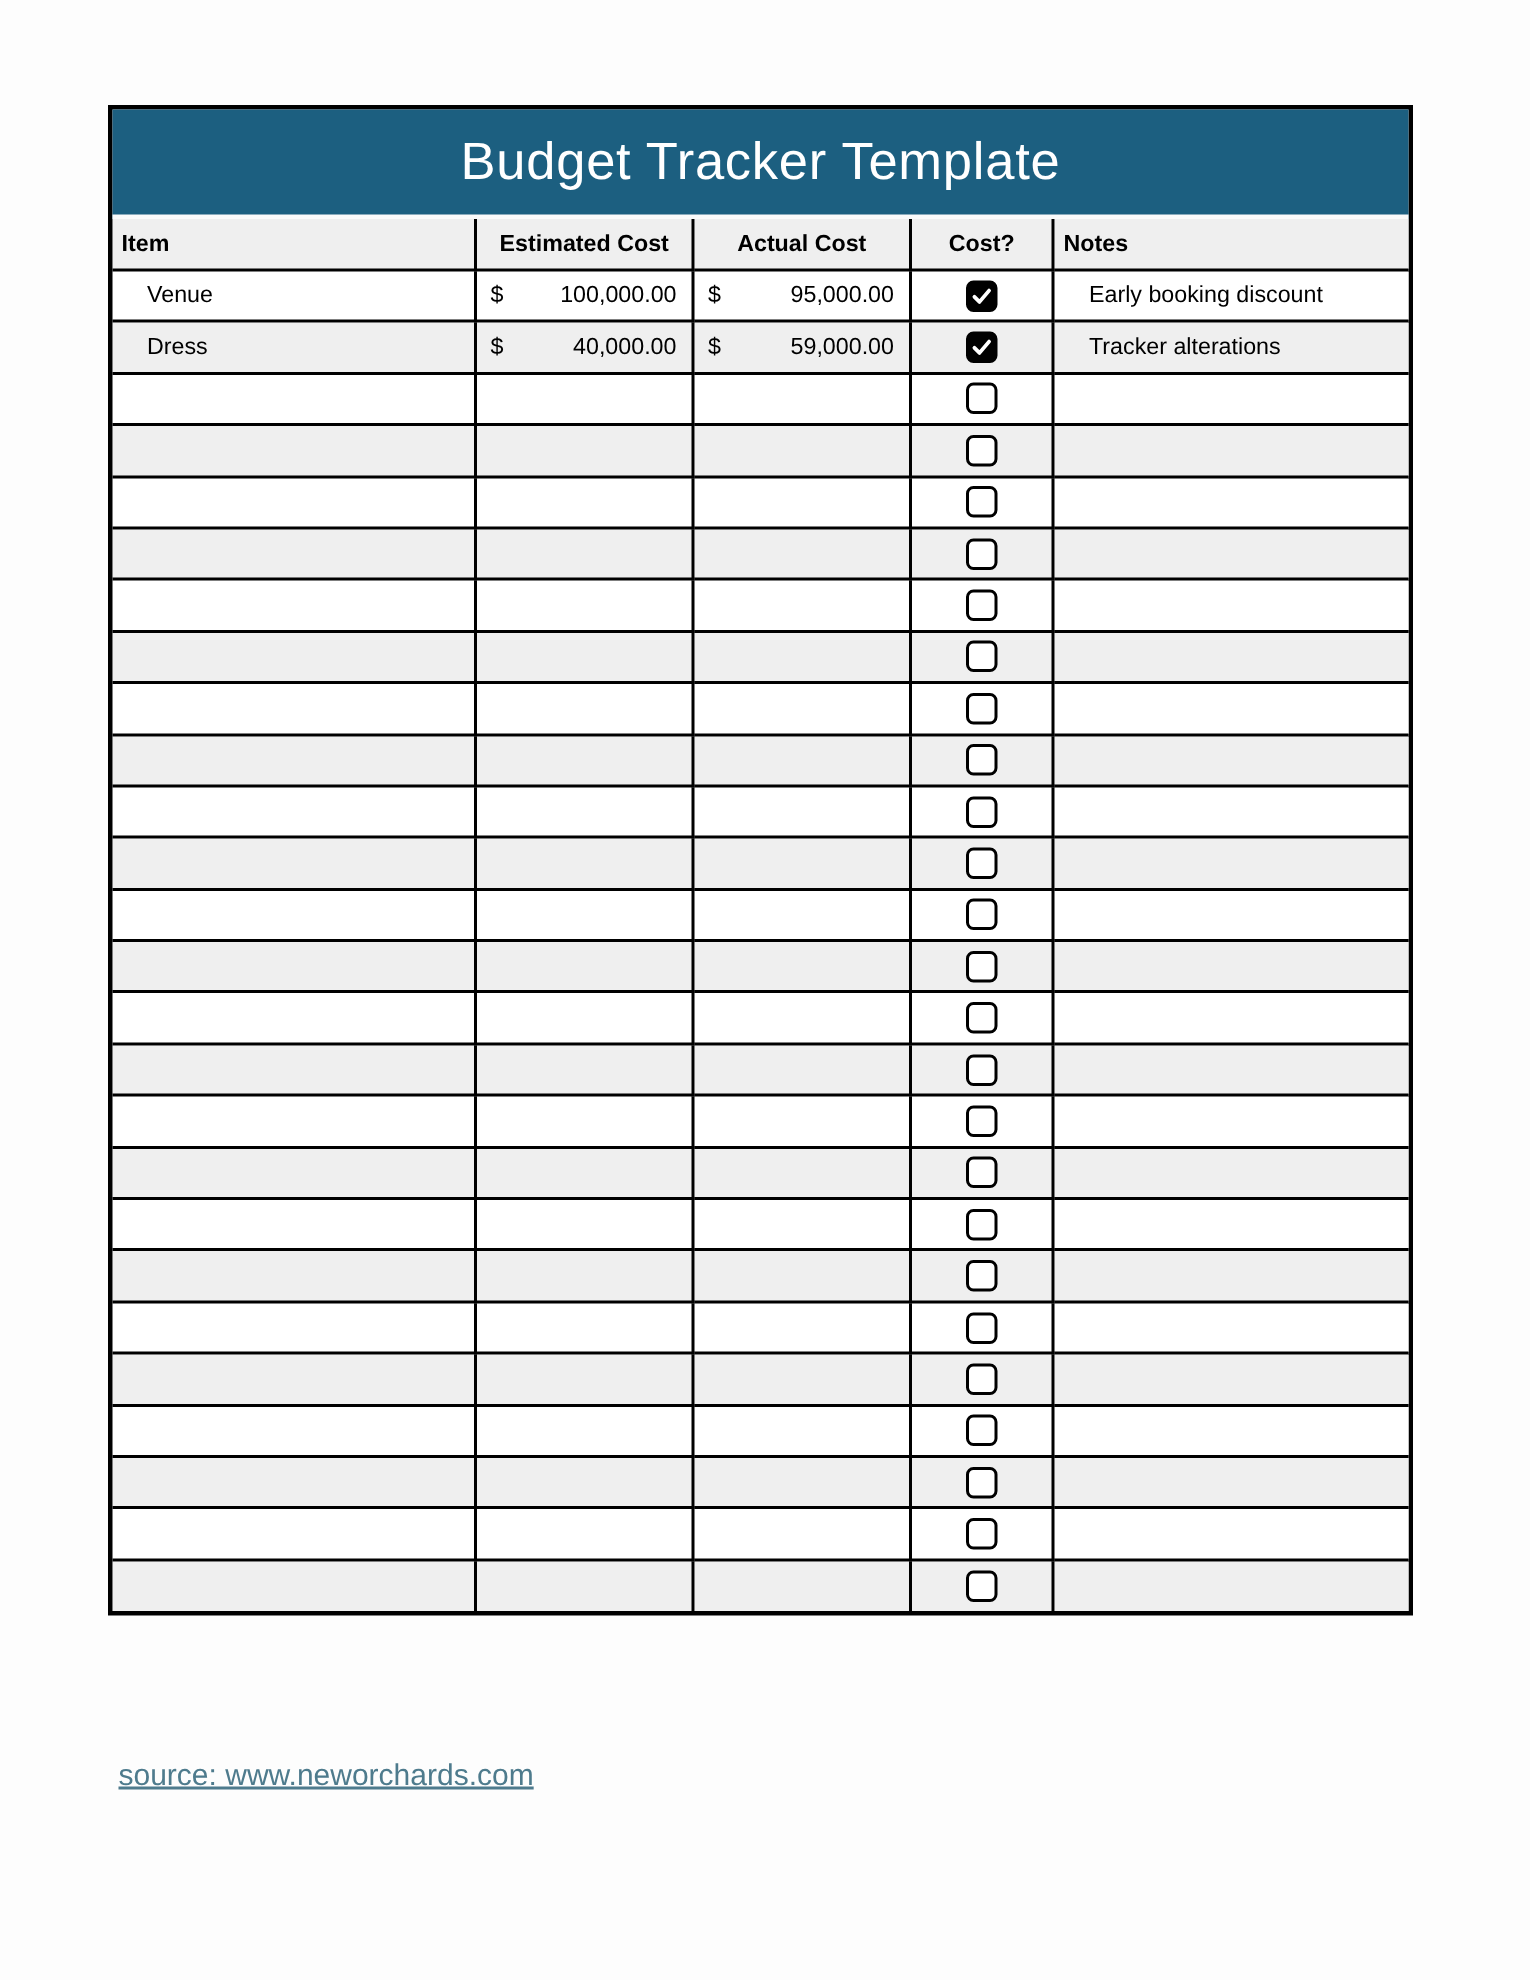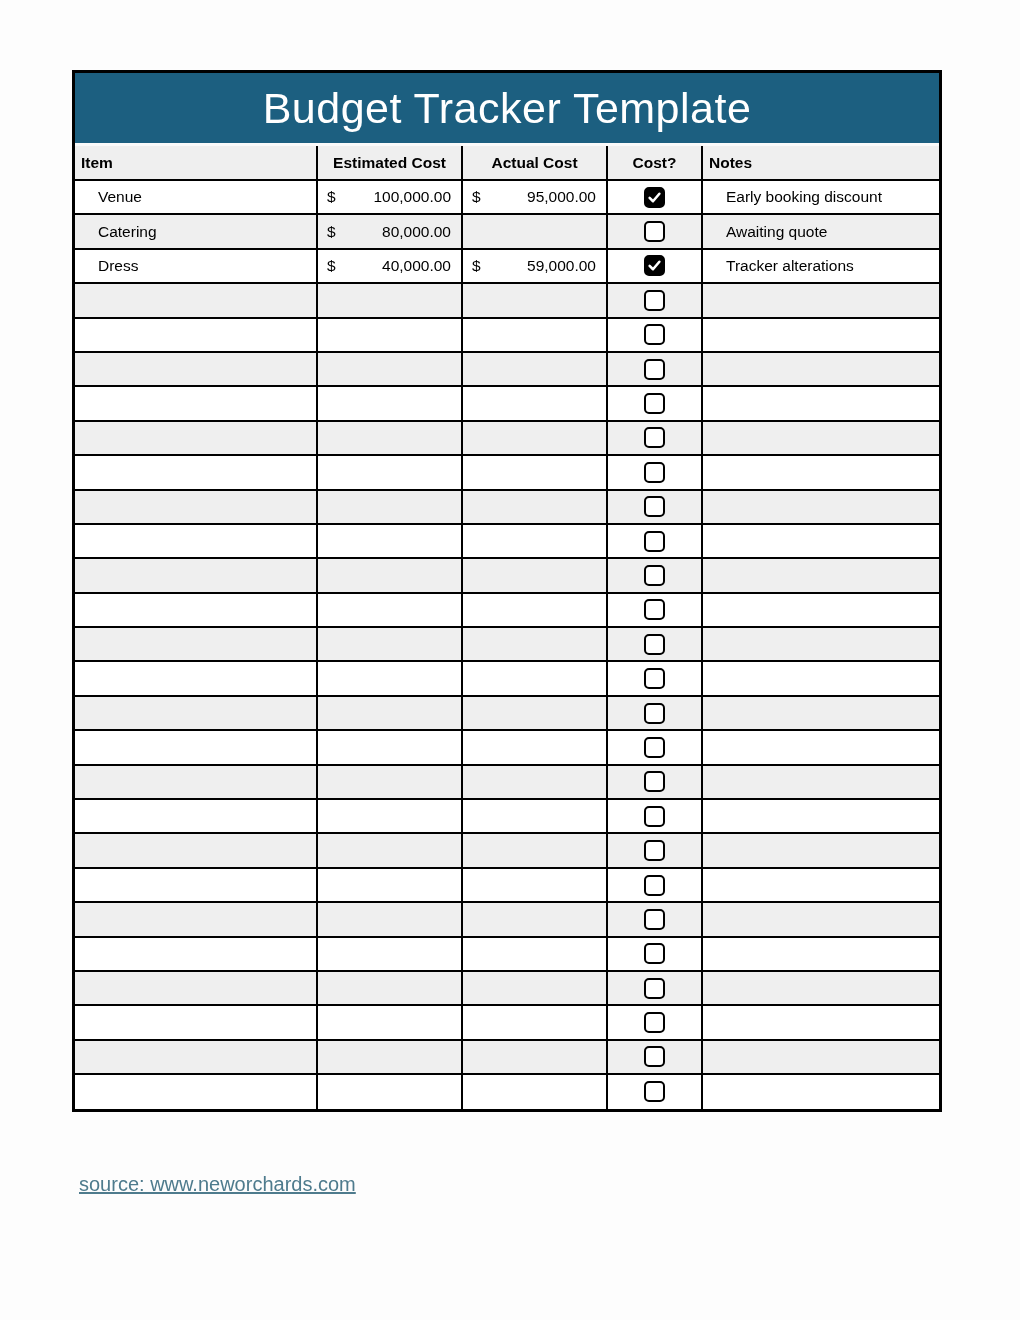--- a/index.html
+++ b/index.html
@@ -20,21 +20,21 @@
     border: 3px solid var(--border, #000);
     background: #fff;
   }
   .titlebar {
     height: 73px;
     background: var(--title-bg, #1c5f80);
     color: var(--title-text, #ffffff);
     display: flex;
     align-items: center;
     justify-content: center;
-    font-size: 43px;
+    font-size: 35px;
     font-weight: 400;
     letter-spacing: 0.5px;
     border-bottom: 3px solid #fafafa;
   }
   table {
     width: 100%;
     border-collapse: collapse;
     table-layout: fixed;
   }
   col.c1 { width: 242px; }
@@ -134,41 +134,20 @@
     <td class="c-paid">
       <span class="checkbox checked">
         <svg viewBox="0 0 20 20">
           <polyline points="3.5,10.5 8,15 16.5,5" fill="none" stroke="#fff" stroke-width="3.4" stroke-linecap="round" stroke-linejoin="round"></polyline>
         </svg>
       </span>
     </td>
     <td class="c-notes"><span>Early booking discount</span></td>
   </tr>
         <tr>
-    <td class="c-item"><span>Catering</span></td>
-    <td class="c-money">
-      <div class="money">
-        <span class="cur">$</span>
-        <span class="amt">80,000.00</span>
-      </div>
-    </td>
-    <td class="c-money">
-      <div class="money">
-        <span class="cur"></span>
-        <span class="amt"></span>
-      </div>
-    </td>
-    <td class="c-paid">
-      <span class="checkbox">
-        
-      </span>
-    </td>
-    <td class="c-notes"><span>Awaiting quote</span></td>
-  </tr>
-        <tr>
     <td class="c-item"><span>Dress</span></td>
     <td class="c-money">
       <div class="money">
         <span class="cur">$</span>
         <span class="amt">40,000.00</span>
       </div>
     </td>
     <td class="c-money">
       <div class="money">
         <span class="cur">$</span>

